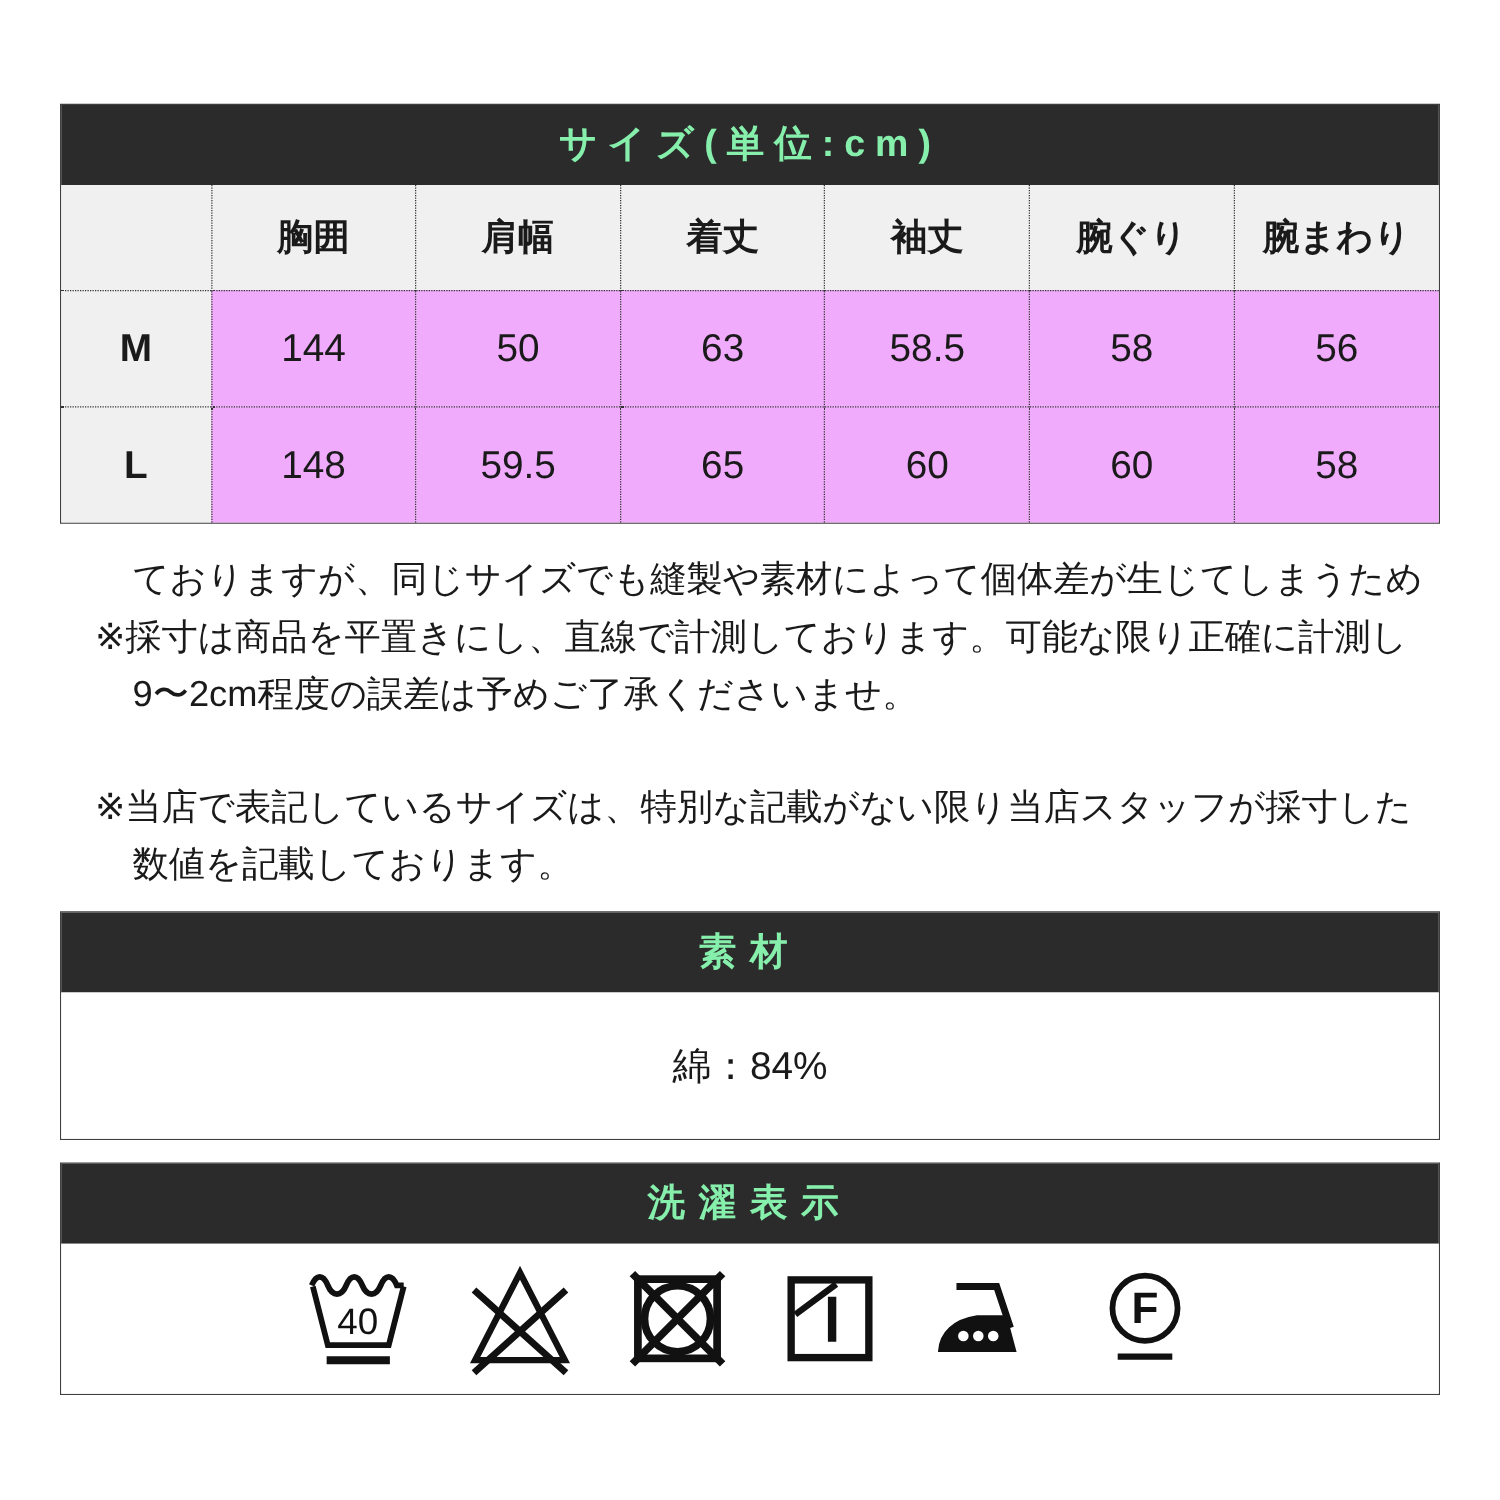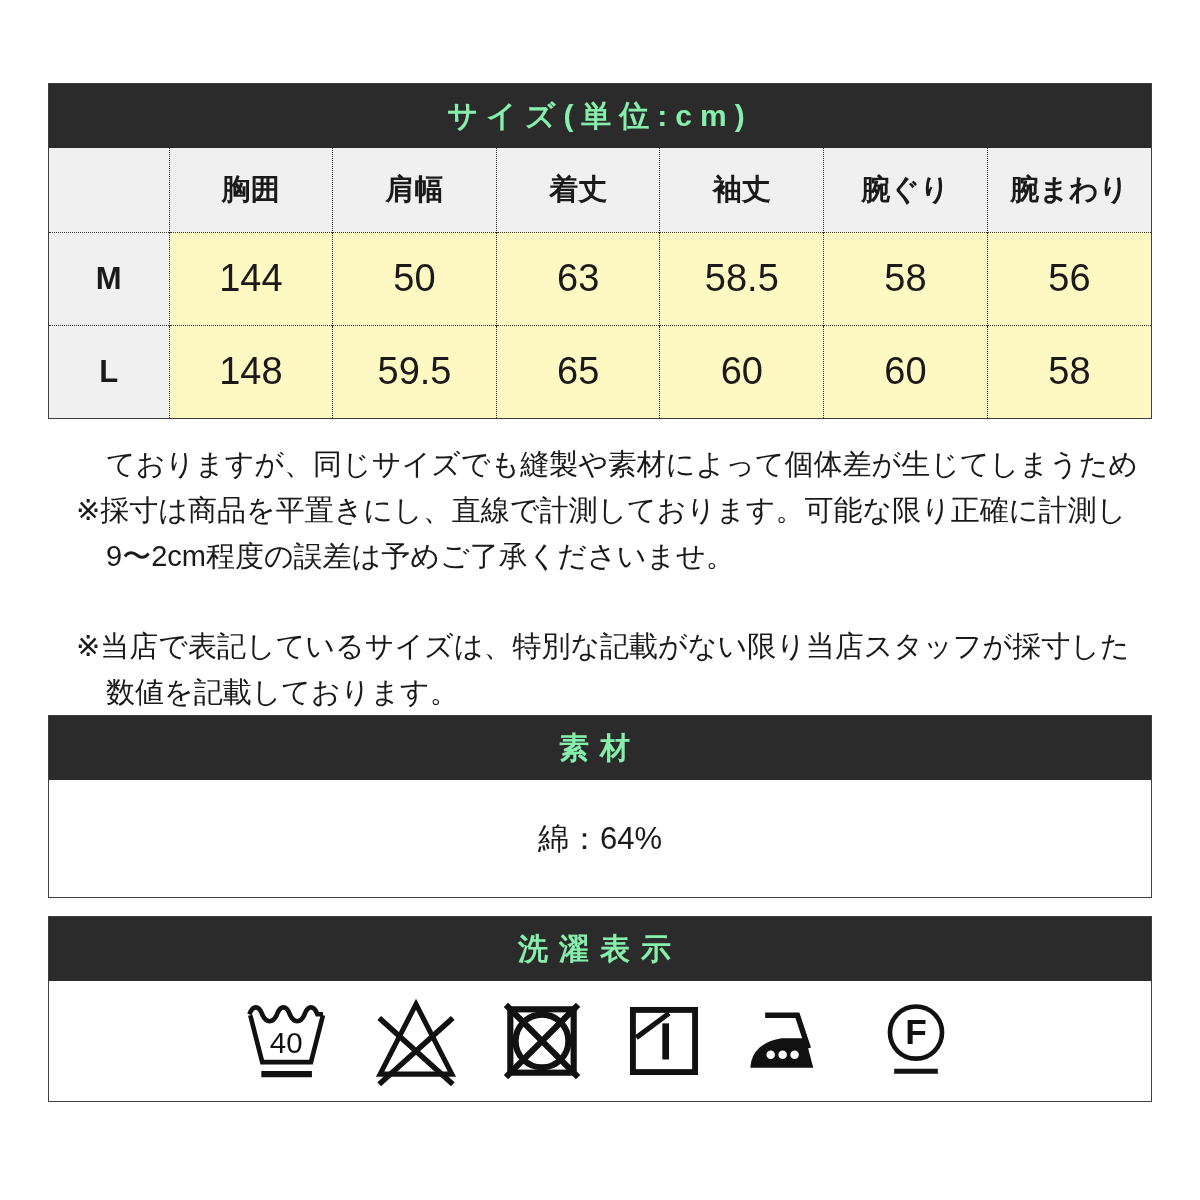--- a/index.html
+++ b/index.html
@@ -23,27 +23,27 @@
 
   
   .size-box { margin-bottom:22px; }
   table.size { width:100%; border-collapse:collapse; table-layout:fixed; }
   table.size col.first { width:120px; }
   table.size th, table.size td { text-align:center; vertical-align:middle; padding:0; }
   tr.head-row { height:84px; background:#f0f0f0;border-radius:24px; }
   tr.head-row th { font-size:29px; font-weight:bold; }
   tr.data-row { height:93px; border-top:1px dotted #333; }
   tr.data-row th { background:#f0f0f0; font-weight:bold; font-size:31px; }
-  tr.data-row td { background:#fef9c3; font-size:38px; font-weight:normal; }
+  tr.data-row td { background:#f0abfc; font-size:31px; font-weight:normal; }
   table.size th + th, table.size th + td, table.size td + td { border-left:1px dotted #333; }
 
   
   .note { margin-left:28px; font-size:29px; line-height:46px; }
   .note-1 { margin-top:22px; margin-bottom:44px; }
-  .note-2 { }
+  .note-2 { margin-bottom:14px; }
   .note .cont { padding-left:30px; }
 
   
   .material-box { margin-bottom:18px; }
   .material-value {
     height:117px; display:flex; align-items:center; justify-content:center;
     font-size:31px; background:#ffffff;
   }
 
   
@@ -109,21 +109,21 @@
     <div class="note-line cont">9〜2cm程度の誤差は予めご了承くださいませ。</div>
   </div>
 
   <div class="note note-2">
     <div class="note-line">※当店で表記しているサイズは、特別な記載がない限り当店スタッフが採寸した</div>
     <div class="note-line cont">数値を記載しております。</div>
   </div>
 
   <div class="box material-box">
     <div class="banner wide">素材</div>
-    <div class="material-value">綿：64%</div>
+    <div class="material-value">綿：84%</div>
   </div>
 
   <div class="box care-box">
     <div class="banner wide">洗濯表示</div>
     <div class="care-row">
 
       <svg width="92" height="92" viewBox="0 0 100 100">
         <path class="stroke" stroke-width="5" d="M8 21 C12 11 18 11 22 21 C26 31 34 31 38 21 C42 11 48 11 52 21 C56 31 64 31 68 21 C72 11 78 11 82 21 L88 21"></path>
         <path class="stroke" stroke-width="5" d="M9 22 L22 73 L75 73 L88 22"></path>
         <text x="48" y="63" text-anchor="middle" font-size="32" fill="#111" font-family="Liberation Sans, sans-serif">40</text>

